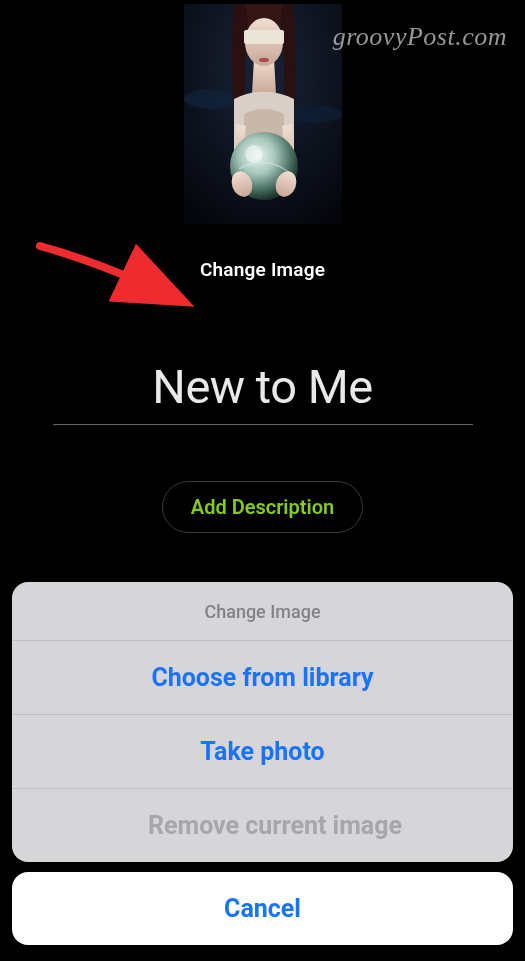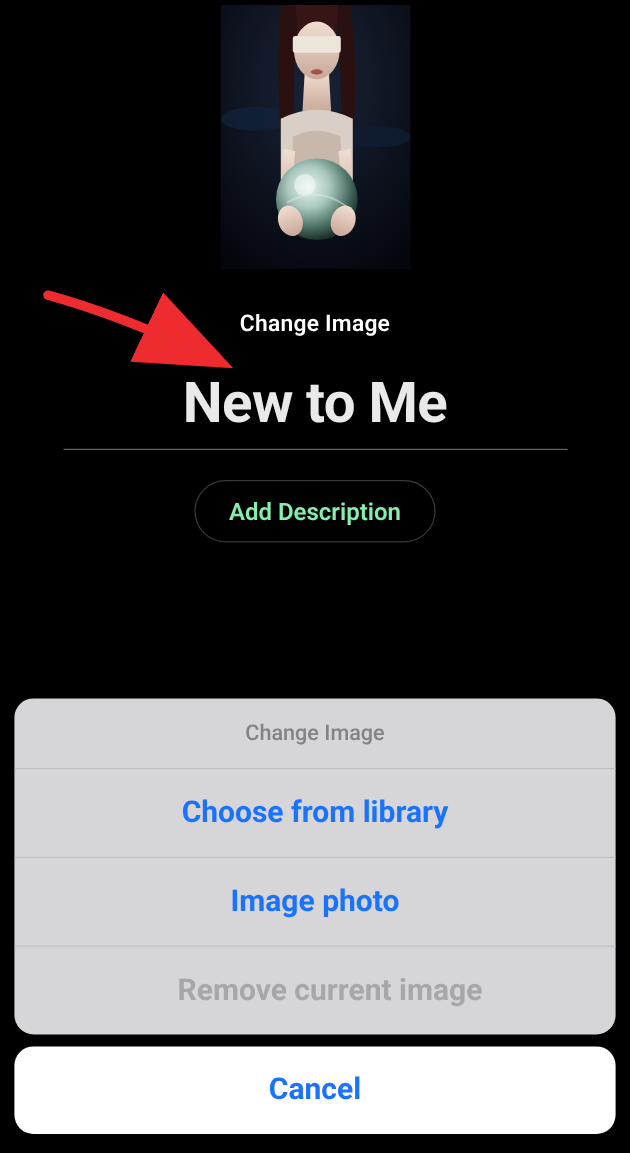--- a/index.html
+++ b/index.html
@@ -56,42 +56,42 @@
   }
   .arrow {
     position: absolute;
     top: 238px;
     left: 32px;
     width: 170px;
     height: 90px;
     pointer-events: none;
   }
   .title-field {
-    margin-top: 28px;
+    margin-top: 78px;
     width: 420px;
     text-align: center;
     font-size: 47px;
-    font-weight: 700;
+    font-weight: 400;
     color: #e9e9e9;
     border: none;
     background: transparent;
     letter-spacing: -0.5px;
   }
   .title-underline {
     width: 420px;
     height: 1px;
     background: #666;
     margin-top: 10px;
   }
   .desc-button {
-    margin-top: 25px;
+    margin-top: 56px;
     padding: 13px 28px;
     border: 1.5px solid #3a3a3a;
     border-radius: 40px;
-    color: #86efac;
+    color: #84cc16;
     font-size: 20px;
     font-weight: 600;
     background: transparent;
   }
   
   .action-sheet-backdrop {
     position: absolute;
     left: 0; right: 0; bottom: 0;
     padding: 0 12px 16px 12px;
   }
@@ -192,35 +192,36 @@
     </div>
 
     <div class="change-image-link">Change Image</div>
 
     <div class="title-field">New to Me</div>
     <div class="title-underline"></div>
 
     <div class="desc-button">Add Description</div>
   </div>
 
+  <div class="watermark">groovyPost.com</div>
 
   <svg class="arrow" viewBox="0 0 170 90">
     <defs>
       <marker id="arrowhead" markerWidth="10" markerHeight="8" refX="8" refY="4" orient="auto">
         <polygon points="0 0, 10 4, 0 8" fill="#ee2b2f"></polygon>
       </marker>
     </defs>
     <path d="M8 8 Q70 25 148 62" stroke="#ee2b2f" stroke-width="8" fill="none" marker-end="url(#arrowhead)" stroke-linecap="round"></path>
   </svg>
 
   <div class="action-sheet-backdrop">
     <div class="sheet-group">
       <div class="sheet-title">Change Image</div>
       <div class="sheet-option">Choose from library</div>
-      <div class="sheet-option">Image photo</div>
+      <div class="sheet-option">Take photo</div>
       <div class="sheet-option disabled">Remove current image</div>
     </div>
     <div class="cancel-group">
       <div class="cancel-btn">Cancel</div>
     </div>
   </div>
 
 </div>
 
 </body></html>

